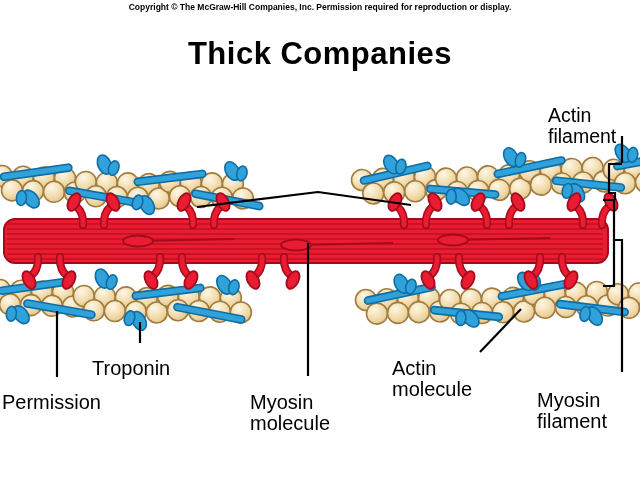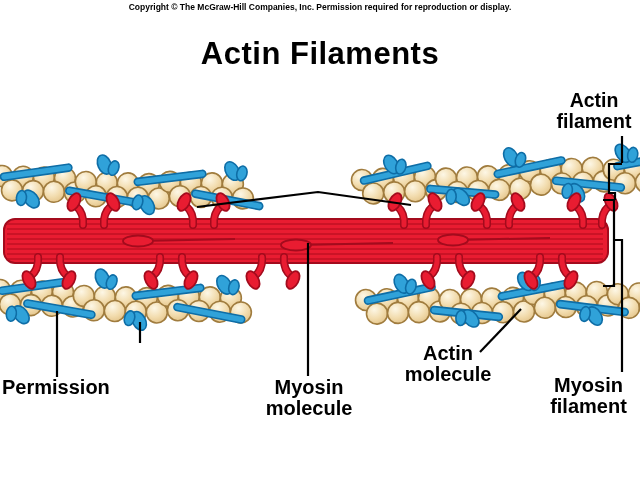--- a/index.html
+++ b/index.html
@@ -3,37 +3,37 @@
 <meta charset="utf-8">
 <style>
   html,body{margin:0;padding:0;background:#fff;}
   .stage{position:relative;width:640px;height:480px;background:var(--background,#fff);overflow:hidden;
          font-family:"Liberation Sans",sans-serif;color:#000;}
   .copyright{position:absolute;top:2px;left:0;width:100%;text-align:center;
              font-size:8.5px;font-weight:bold;letter-spacing:0;}
   .title{position:absolute;top:36px;left:0;width:100%;text-align:center;
          font-size:31px;font-weight:bold;margin:0;letter-spacing:.5px;}
   .diagram{position:absolute;top:0;left:0;}
-  .lbl{position:absolute;font-weight:bold;text-align:center;font-size:20px;line-height:21px;white-space:nowrap;}
+  .lbl{position:absolute;font-weight:normal;font-size:20px;line-height:21px;white-space:nowrap;margin-top:15px;}
   .lbl div{white-space:nowrap;}
   .lbl-actin-filament{left:548px;top:90px;width:92px;font-size:19.5px;}
   .lbl-cross-bridges{left:243px;top:138px;width:135px;font-size:21px;line-height:24px;}
   .lbl-troponin{left:92px;top:343px;}
   .lbl-tropomyosin{left:2px;top:377px;}
   .lbl-myosin-molecule{left:250px;top:377px;width:118px;}
   .lbl-actin-molecule{left:392px;top:343px;width:112px;}
   .lbl-myosin-filament{left:537px;top:375px;width:103px;}
 </style>
 </head>
 <body>
 
 <div class="stage">
 
   <div class="copyright">Copyright © The McGraw-Hill Companies, Inc. Permission required for reproduction or display.</div>
-  <h1 class="title">Actin Filaments</h1>
+  <h1 class="title">Thick Companies</h1>
 
   <svg class="diagram" width="640" height="480" viewBox="0 0 640 480">
     <defs>
       <radialGradient id="bead" cx="38%" cy="30%" r="80%">
         <stop offset="0%" stop-color="#fdf7e6"></stop>
         <stop offset="55%" stop-color="#f2dcae"></stop>
         <stop offset="100%" stop-color="#e2c185"></stop>
       </radialGradient>
       <g id="seg">
         <circle cx="0" cy="0" r="10.5" fill="url(#bead)" stroke="var(--bead-outline,#a07c3e)" stroke-width="1.6"></circle>
@@ -174,20 +174,21 @@
       <polyline points="614,240 622,240 622,372"></polyline>
     </g>
   </svg>
 
 
   <div class="lbl lbl-actin-filament">
     <div>Actin</div>
     <div>filament</div>
   </div>
 
+  <div class="lbl lbl-troponin">Troponin</div>
 
   <div class="lbl lbl-tropomyosin">Permission</div>
 
   <div class="lbl lbl-myosin-molecule">
     <div>Myosin</div>
     <div>molecule</div>
   </div>
 
   <div class="lbl lbl-actin-molecule">
     <div>Actin</div>

